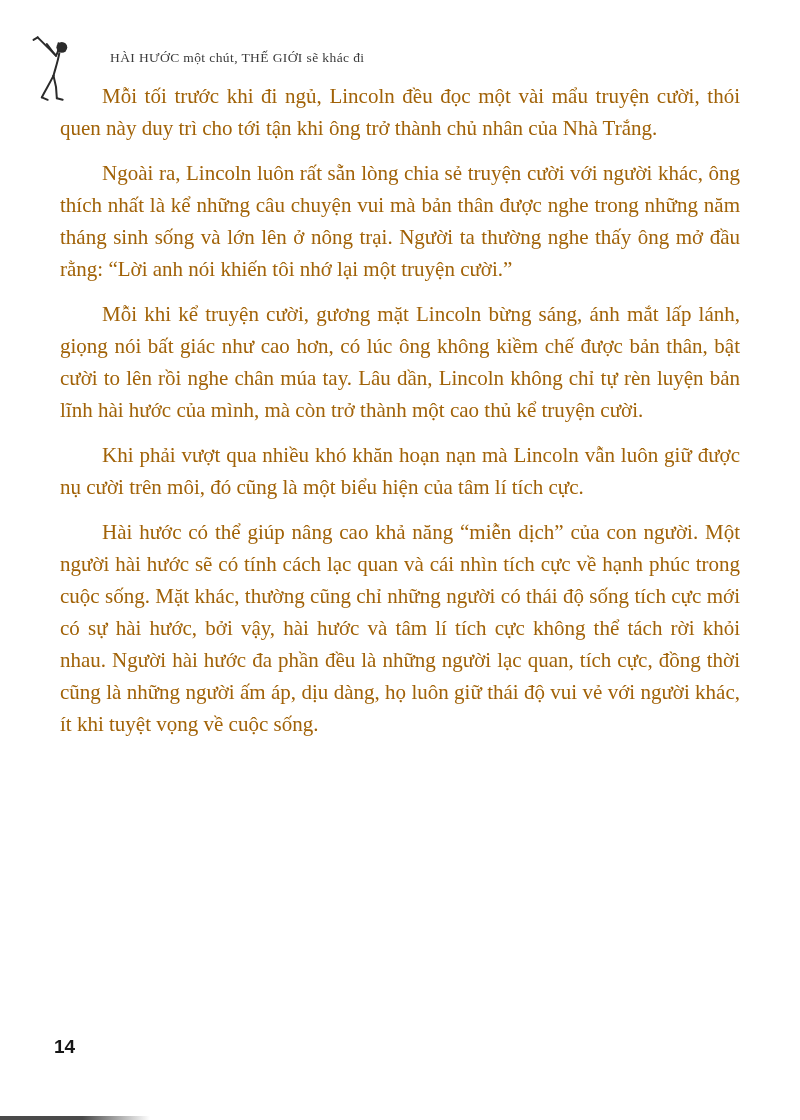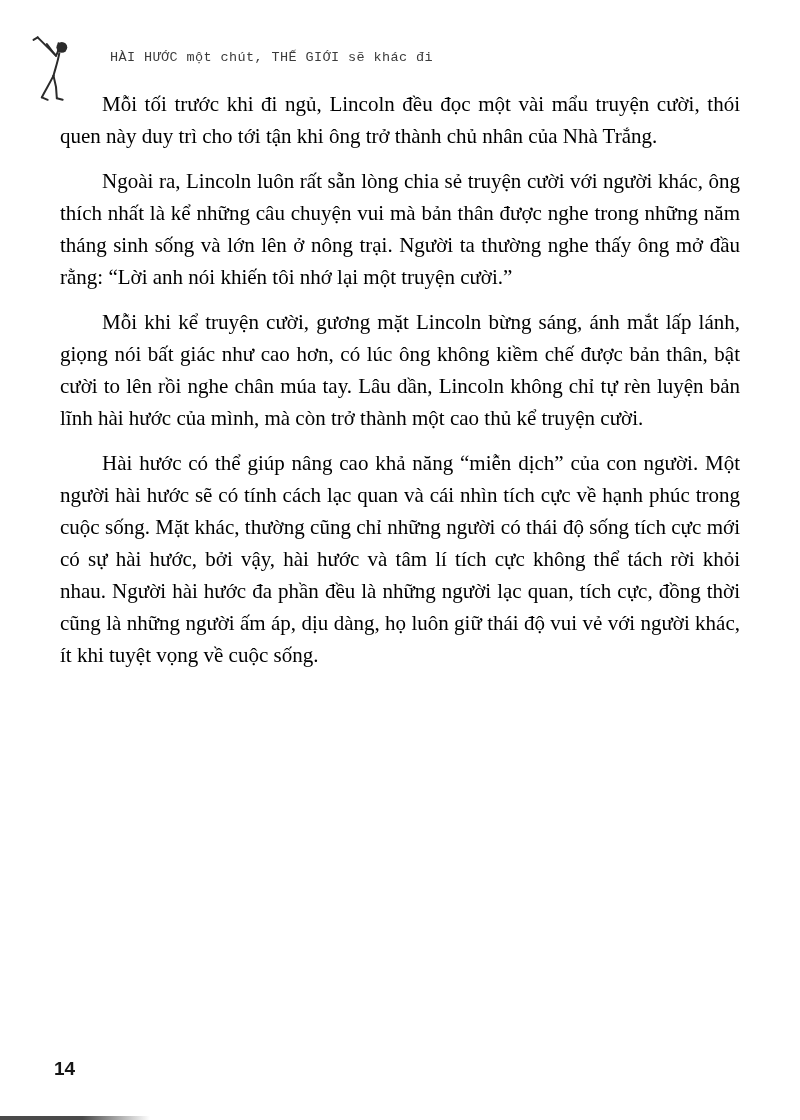--- a/index.html
+++ b/index.html
@@ -24,45 +24,45 @@
     height: 72px;
     box-sizing: border-box;
   }
   .golfer {
     width: 52px;
     height: 70px;
     flex: 0 0 auto;
     display: inline-block;
   }
   .header-text {
-    font-family: Liberation Mono, monospace;
+    font-family: Liberation Serif, serif;
     font-size: 13.5px;
     letter-spacing: 0.4px;
     color: #3b3b3b;
     margin-left: 28px;
     margin-top: 16px;
     white-space: nowrap;
   }
   
   .body-text {
     padding: 4px 60px 0 60px;
   }
   .body-text p {
-    margin: 12px 0 13px 0;
+    margin: 4px 0 13px 0;
     font-size: 21px;
     line-height: 32px;
     text-align: justify;
     text-indent: 42px;
-    color: #000000;
+    color: #a16207;
   }
   
   .footer {
     position: absolute;
     left: 54px;
-    bottom: 40px;
+    bottom: 62px;
   }
   .page-number {
     font-family: "Liberation Sans", sans-serif;
     font-weight: bold;
     font-size: 19px;
     color: #161616;
   }
   
   .scan-edge {
     position: absolute;
@@ -102,20 +102,21 @@
         </g>
       </svg>
     </span>
     <span class="header-text">HÀI HƯỚC một chút, THẾ GIỚI sẽ khác đi</span>
   </div>
 
   <div class="body-text">
     <p>Mỗi tối trước khi đi ngủ, Lincoln đều đọc một vài mẩu truyện cười, thói quen này duy trì cho tới tận khi ông trở thành chủ nhân của Nhà Trắng.</p>
     <p>Ngoài ra, Lincoln luôn rất sẵn lòng chia sẻ truyện cười với người khác, ông thích nhất là kể những câu chuyện vui mà bản thân được nghe trong những năm tháng sinh sống và lớn lên ở nông trại. Người ta thường nghe thấy ông mở đầu rằng: “Lời anh nói khiến tôi nhớ lại một truyện cười.”</p>
     <p>Mỗi khi kể truyện cười, gương mặt Lincoln bừng sáng, ánh mắt lấp lánh, giọng nói bất giác như cao hơn, có lúc ông không kiềm chế được bản thân, bật cười to lên rồi nghe chân múa tay. Lâu dần, Lincoln không chỉ tự rèn luyện bản lĩnh hài hước của mình, mà còn trở thành một cao thủ kể truyện cười.</p>
+    <p>Khi phải vượt qua nhiều khó khăn hoạn nạn mà Lincoln vẫn luôn giữ được nụ cười trên môi, đó cũng là một biểu hiện của tâm lí tích cực.</p>
     <p>Hài hước có thể giúp nâng cao khả năng “miễn dịch” của con người. Một người hài hước sẽ có tính cách lạc quan và cái nhìn tích cực về hạnh phúc trong cuộc sống. Mặt khác, thường cũng chỉ những người có thái độ sống tích cực mới có sự hài hước, bởi vậy, hài hước và tâm lí tích cực không thể tách rời khỏi nhau. Người hài hước đa phần đều là những người lạc quan, tích cực, đồng thời cũng là những người ấm áp, dịu dàng, họ luôn giữ thái độ vui vẻ với người khác, ít khi tuyệt vọng về cuộc sống.</p>
   </div>
 
   <div class="footer">
     <span class="page-number">14</span>
   </div>
 
   <div class="scan-edge"></div>
 
 </div>

